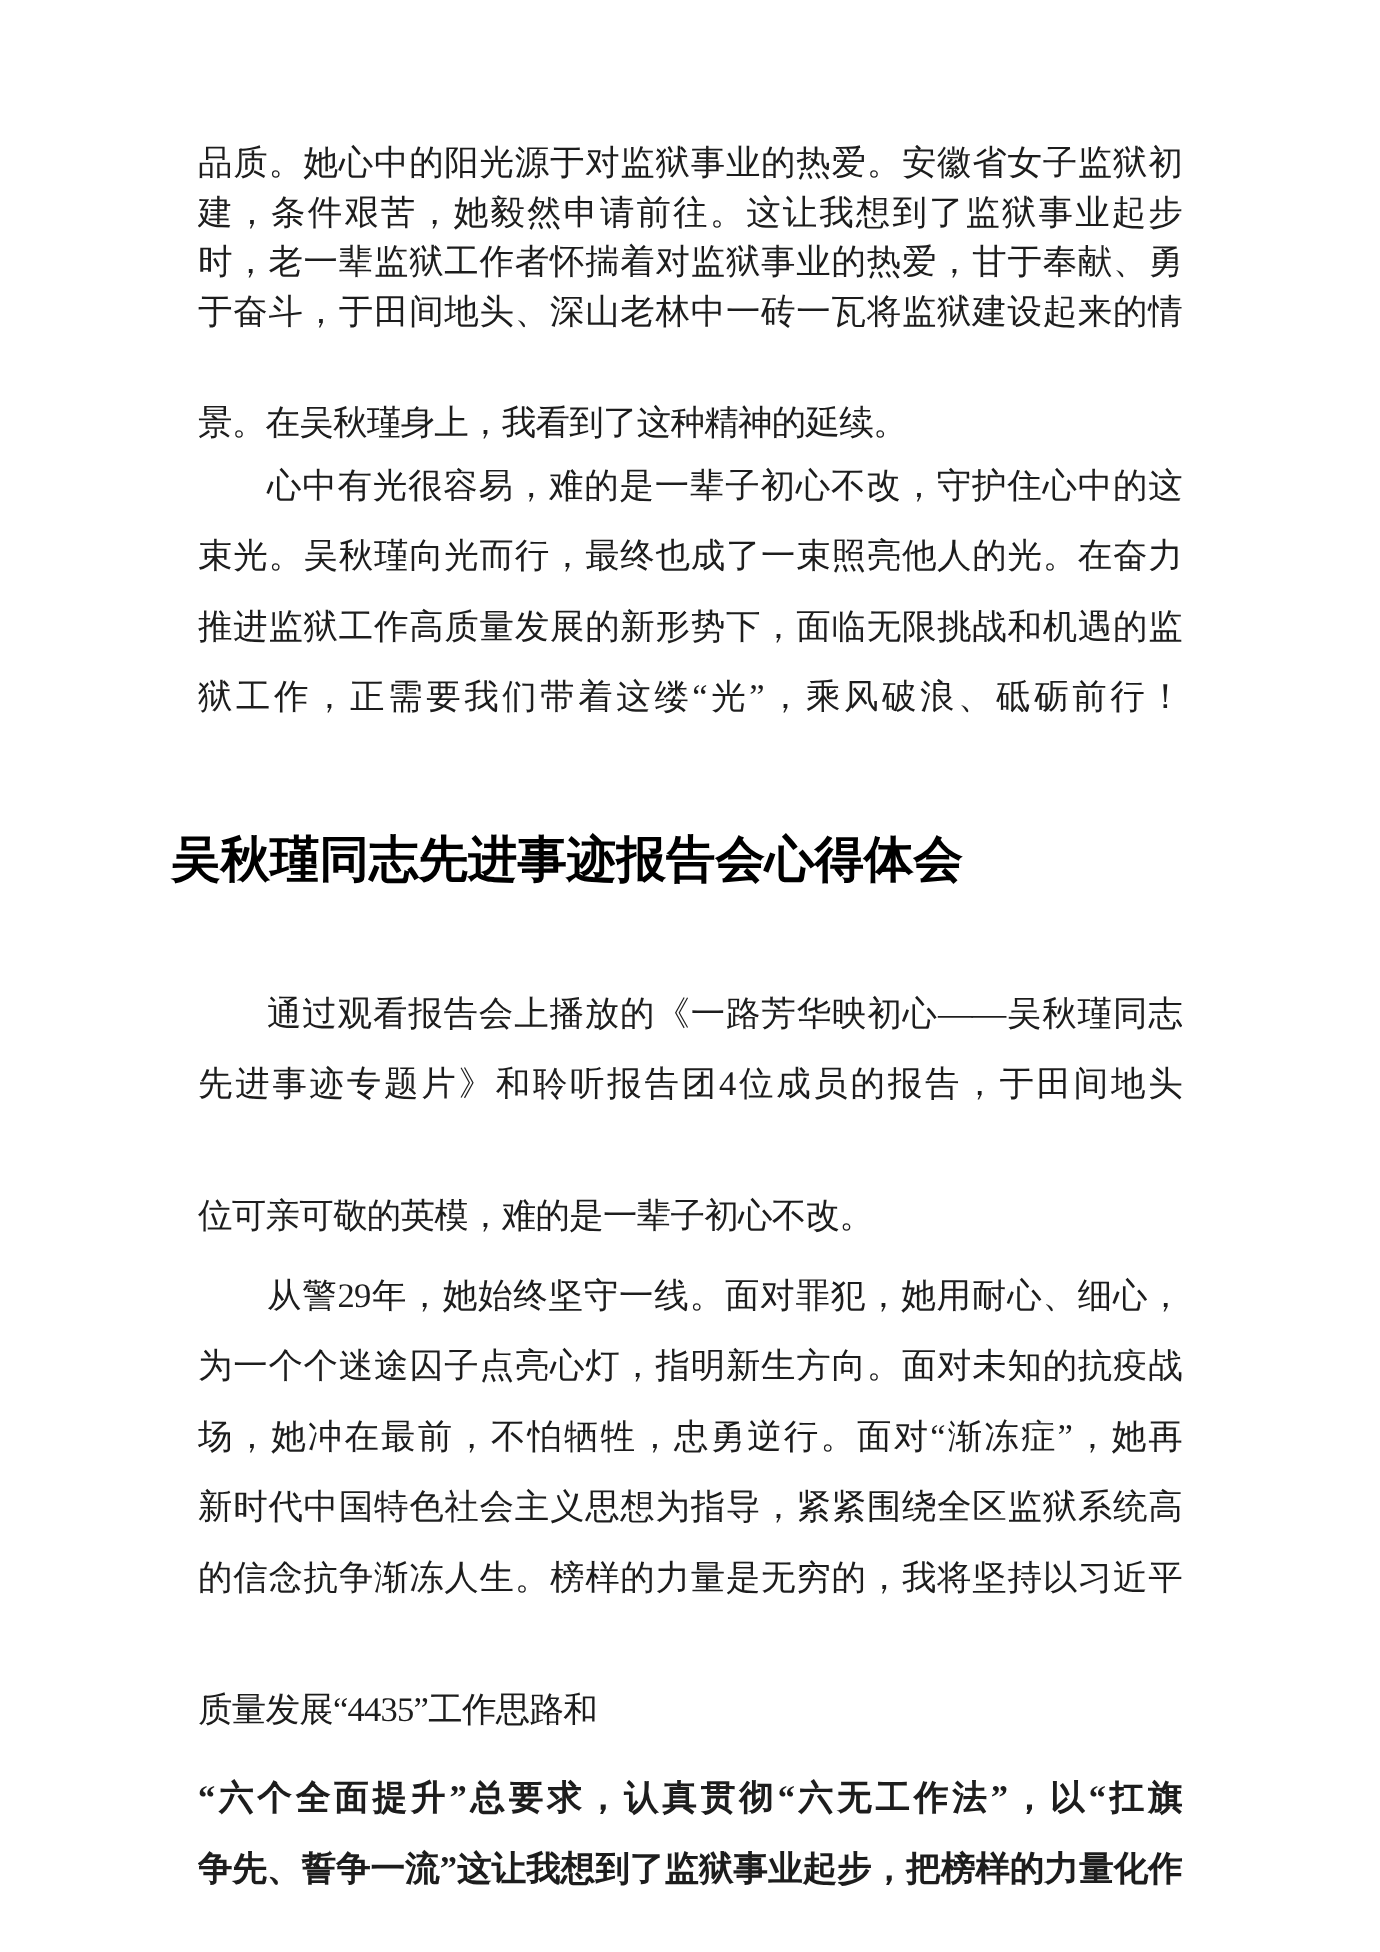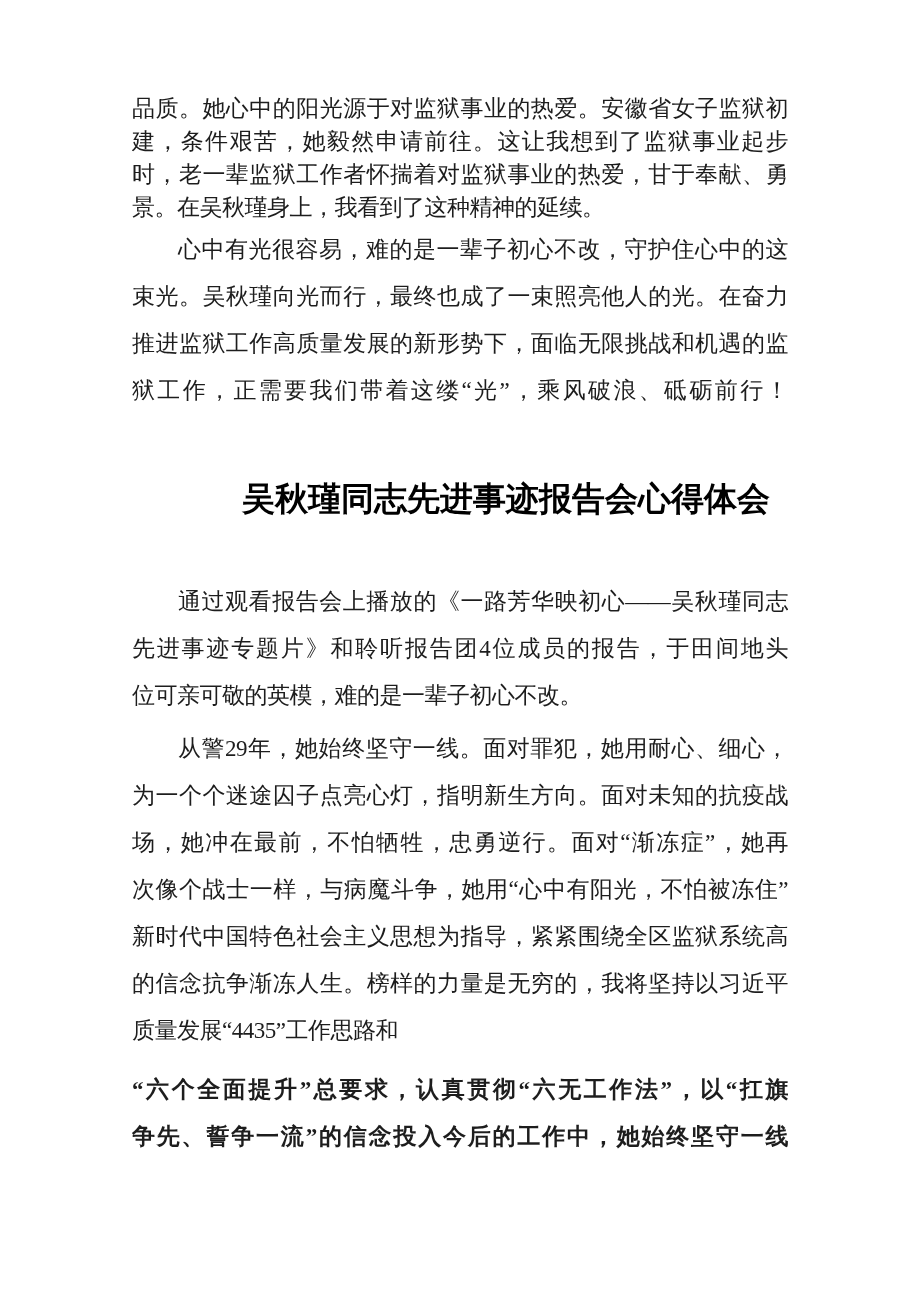--- a/index.html
+++ b/index.html
@@ -22,74 +22,74 @@
   .doc-body { width: 656px; }
 
   .para { width: 656px; }
   .para .line {
     text-align: justify;
     font-size: 23px;
     letter-spacing: -0.5px;
     overflow: hidden;
   }
   .para .line.full    { text-align-last: justify; }
-  .para .line.partial { text-align-last: left; }
+  .para .line.partial { text-align-last: left; margin-top: 41px; }
   .para.indent .line:first-child { text-indent: 2em; }
 
   .para.tight .line { line-height: 33px; }
   .para.loose .line { line-height: 47px; }
 
   .heading {
     font-family: "Liberation Sans", "DejaVu Sans", sans-serif;
     font-weight: 700;
     font-size: 33px;
     line-height: 46px;
     color: #000000;
-    text-align: right;
+    text-align: left;
     transform: translateX(-18px);
     white-space: nowrap;
   }
 
   
   .sec-1 { margin-top: 2px; }
   .sec-2 { margin-top: 62px; }
   .sec-3 { margin-top: 56px; }
   .sec-4 { margin-top: 6px; }
   .sec-5 { margin-top: 12px; font-weight: bold; }
 </style>
 </head>
 <body>
 
 <div class="page">
   <div class="doc-body">
       <div class="para tight sec-0">
         <div class="line full">品质。她心中的阳光源于对监狱事业的热爱。安徽省女子监狱初</div>
         <div class="line full">建，条件艰苦，她毅然申请前往。这让我想到了监狱事业起步</div>
         <div class="line full">时，老一辈监狱工作者怀揣着对监狱事业的热爱，甘于奉献、勇</div>
+        <div class="line full">于奋斗，于田间地头、深山老林中一砖一瓦将监狱建设起来的情</div>
         <div class="line partial">景。在吴秋瑾身上，我看到了这种精神的延续。</div>
       </div>
       <div class="para loose sec-1 indent">
         <div class="line full">心中有光很容易，难的是一辈子初心不改，守护住心中的这</div>
         <div class="line full">束光。吴秋瑾向光而行，最终也成了一束照亮他人的光。在奋力</div>
         <div class="line full">推进监狱工作高质量发展的新形势下，面临无限挑战和机遇的监</div>
         <div class="line full">狱工作，正需要我们带着这缕“光”，乘风破浪、砥砺前行！</div>
       </div>
       <div class="heading sec-2">吴秋瑾同志先进事迹报告会心得体会</div>
       <div class="para loose sec-3 indent">
         <div class="line full">通过观看报告会上播放的《一路芳华映初心——吴秋瑾同志</div>
         <div class="line full">先进事迹专题片》和聆听报告团4位成员的报告，于田间地头</div>
         <div class="line partial">位可亲可敬的英模，难的是一辈子初心不改。</div>
       </div>
       <div class="para loose sec-4 indent">
         <div class="line full">从警29年，她始终坚守一线。面对罪犯，她用耐心、细心，</div>
         <div class="line full">为一个个迷途囚子点亮心灯，指明新生方向。面对未知的抗疫战</div>
         <div class="line full">场，她冲在最前，不怕牺牲，忠勇逆行。面对“渐冻症”，她再</div>
-        <div class="line full">次像个战士一样，与病魔斗争，她用“心中有阳光，不怕被冻住”</div>
         <div class="line full">新时代中国特色社会主义思想为指导，紧紧围绕全区监狱系统高</div>
         <div class="line full">的信念抗争渐冻人生。榜样的力量是无穷的，我将坚持以习近平</div>
         <div class="line partial">质量发展“4435”工作思路和</div>
       </div>
       <div class="para loose sec-5">
         <div class="line full">“六个全面提升”总要求，认真贯彻“六无工作法”，以“扛旗</div>
-        <div class="line full">争先、誓争一流”的信念投入今后的工作中，她始终坚守一线</div>
+        <div class="line full">争先、誓争一流”这让我想到了监狱事业起步，把榜样的力量化作</div>
       </div>
     </div>
 </div>
 
 </body></html>

